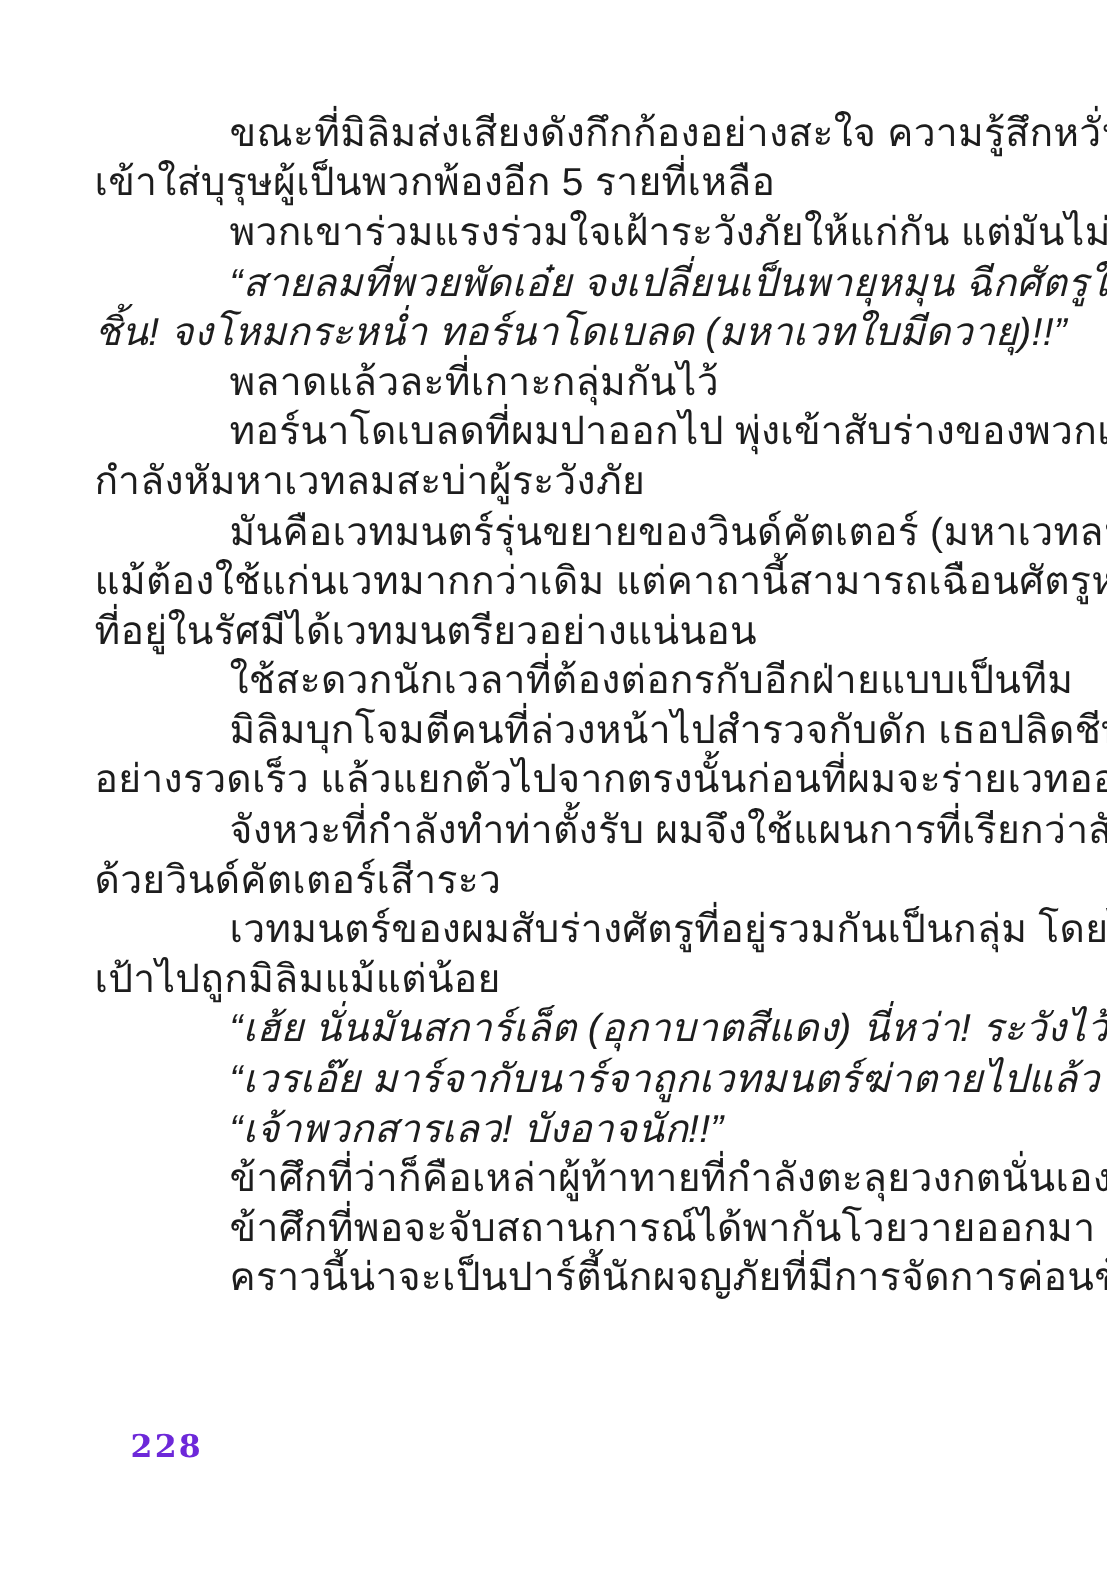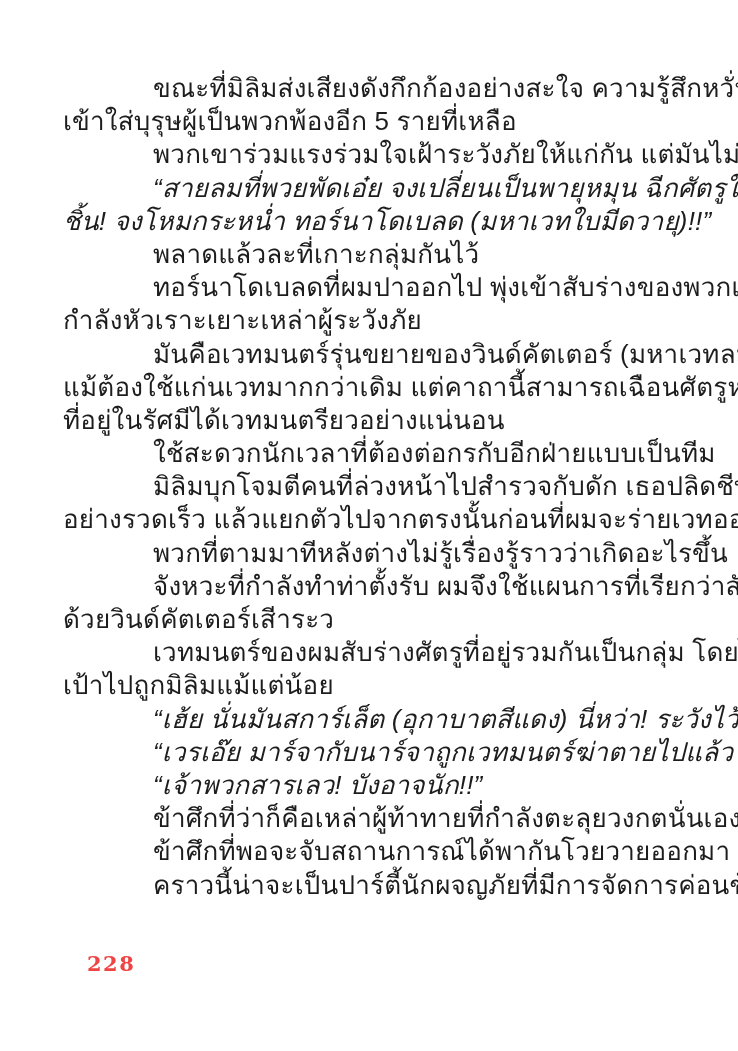--- a/index.html
+++ b/index.html
@@ -36,43 +36,42 @@
     font-style: italic;
   }
   .page-number {
     position: absolute;
     left: 87px;
     top: 951px;
     font-family: "DejaVu Serif", "Liberation Serif", serif;
     font-weight: bold;
     font-size: 21px;
     letter-spacing: 1.5px;
-    color: #ef4444;
+    color: #6d28d9;
   }
 </style>
 </head>
 <body>
 
 <div class="page">
   <div class="text-block">
       <div class="line indent">ขณะที่มิลิมส่งเสียงดังกึกก้องอย่างสะใจ ความรู้สึกหวั่นเกรงก็แล่น</div>
       <div class="line">เข้าใส่บุรุษผู้เป็นพวกพ้องอีก 5 รายที่เหลือ</div>
       <div class="line indent">พวกเขาร่วมแรงร่วมใจเฝ้าระวังภัยให้แก่กัน แต่มันไม่ได้ผลหรอก</div>
       <div class="line indent italic">“สายลมที่พวยพัดเอ๋ย จงเปลี่ยนเป็นพายุหมุน ฉีกศัตรูให้เป็น</div>
       <div class="line italic">ชิ้น! จงโหมกระหน่ำ ทอร์นาโดเบลด (มหาเวทใบมีดวายุ)!!”</div>
       <div class="line indent">พลาดแล้วละที่เกาะกลุ่มกันไว้</div>
       <div class="line indent">ทอร์นาโดเบลดที่ผมปาออกไป พุ่งเข้าสับร่างของพวกเขาราวกับ</div>
-      <div class="line">กำลังหัวเราะเยาะเหล่าผู้ระวังภัย</div>
+      <div class="line">กำลังหัมหาเวทลมสะบ่าผู้ระวังภัย</div>
       <div class="line indent">มันคือเวทมนตร์รุ่นขยายของวินด์คัตเตอร์ (มหาเวทลมสะบั้น)</div>
       <div class="line">แม้ต้องใช้แก่นเวทมากกว่าเดิม แต่คาถานี้สามารถเฉือนศัตรูหลายราย</div>
       <div class="line">ที่อยู่ในรัศมีได้เวทมนตรียวอย่างแน่นอน</div>
       <div class="line indent">ใช้สะดวกนักเวลาที่ต้องต่อกรกับอีกฝ่ายแบบเป็นทีม</div>
       <div class="line indent">มิลิมบุกโจมตีคนที่ล่วงหน้าไปสำรวจกับดัก เธอปลิดชีพพวกเขา</div>
       <div class="line">อย่างรวดเร็ว แล้วแยกตัวไปจากตรงนั้นก่อนที่ผมจะร่ายเวทออกมา</div>
-      <div class="line indent">พวกที่ตามมาทีหลังต่างไม่รู้เรื่องรู้ราวว่าเกิดอะไรขึ้น</div>
       <div class="line indent">จังหวะที่กำลังทำท่าตั้งรับ ผมจึงใช้แผนการที่เรียกว่าสับแหลก</div>
       <div class="line">ด้วยวินด์คัตเตอร์เสีาระว</div>
       <div class="line indent">เวทมนตร์ของผมสับร่างศัตรูที่อยู่รวมกันเป็นกลุ่ม โดยไม่พลาด</div>
       <div class="line">เป้าไปถูกมิลิมแม้แต่น้อย</div>
       <div class="line indent italic">“เฮ้ย นั่นมันสการ์เล็ต (อุกาบาตสีแดง) นี่หว่า! ระวังไว้!”</div>
       <div class="line indent italic">“เวรเอ๊ย มาร์จากับนาร์จาถูกเวทมนตร์ฆ่าตายไปแล้ว จีนก็ดัน</div>
       <div class="line indent italic">“เจ้าพวกสารเลว! บังอาจนัก!!”</div>
       <div class="line indent">ข้าศึกที่ว่าก็คือเหล่าผู้ท้าทายที่กำลังตะลุยวงกตนั่นเอง</div>
       <div class="line indent">ข้าศึกที่พอจะจับสถานการณ์ได้พากันโวยวายออกมา</div>
       <div class="line indent">คราวนี้น่าจะเป็นปาร์ตี้นักผจญภัยที่มีการจัดการค่อนข้างดี ทว่า</div>

